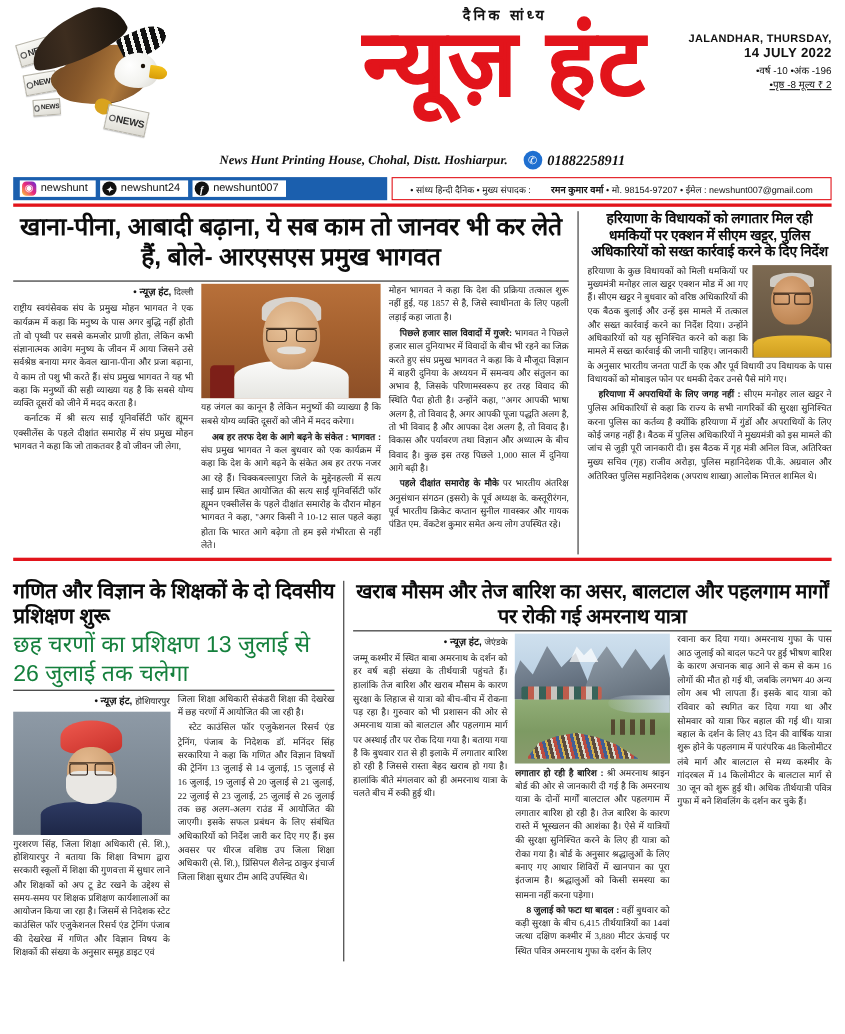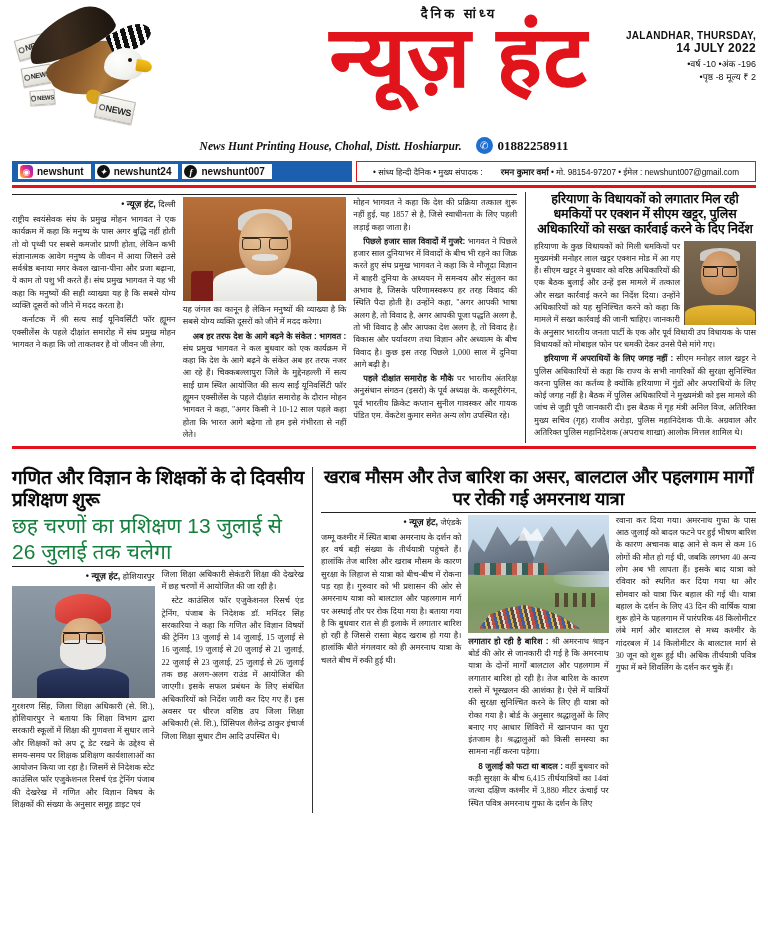--- a/index.html
+++ b/index.html
@@ -140,21 +140,21 @@
     position: absolute;
     right: 0; top: 30px;
     width: 160px;
     text-align: right;
     font-family: "Liberation Sans", sans-serif;
     color: #111;
   }
   .dateline .d1 { font-size: 10px; font-weight: bold; letter-spacing: .3px; }
   .dateline .d2 { font-size: 12px; font-weight: bold; letter-spacing: .3px; }
   .dateline .d3 { font-size: 9px; margin-top: 2px; }
-  .dateline .d4 { font-size: 9px; }
+  .dateline .d4 { font-size: 9px; text-decoration: underline; }
 
   .pressline {
     position: absolute;
     left: 0; right: 0; bottom: 6px;
     display: flex; align-items: center; justify-content: center;
     gap: 14px;
   }
   .press-txt {
     font-family: "Liberation Serif", serif;
     font-style: italic;
@@ -164,21 +164,21 @@
   }
   .phone-wrap { display: flex; align-items: center; gap: 5px; }
   .phone-ico {
     width: 17px; height: 17px; border-radius: 50%;
     background: #1f6fd0;
     display: flex; align-items: center; justify-content: center;
     color: #fff; font-size: 10px;
   }
   .phone-num {
     font-family: "Liberation Serif", serif;
-    font-weight: bold; font-size: 13px; color: #111;
+    font-style: italic; font-weight: bold; font-size: 13px; color: #111;
   }
 
   
   .socialbar {
     display: flex; align-items: stretch;
     height: 21px;
     margin-top: 1px;
   }
   .sb-left {
     flex: 0 0 340px;
@@ -189,21 +189,21 @@
   }
   .sb-chip {
     background: #fff;
     height: 15px;
     display: flex; align-items: center;
     padding: 0 7px 0 2px;
     gap: 4px;
   }
   .sb-chip span {
     font-family: "Liberation Sans", sans-serif;
-    font-weight: bold; font-size: 10px; color: #111;
+    font-weight: normal; font-size: 10px; color: #111;
   }
   .ic {
     width: 13px; height: 13px;
     display: flex; align-items: center; justify-content: center;
     font-size: 9px; color: #fff; flex: 0 0 13px;
   }
   .ic-ig { background: linear-gradient(45deg,#f9ce34,#ee2a7b,#6228d7); border-radius: 4px; }
   .ic-tw { background: #111; border-radius: 50%; color:#fff; }
   .ic-fb { background: #111; border-radius: 50%; color:#fff; font-weight:bold; }
   .sb-right {
@@ -476,20 +476,21 @@
     <div class="sb-right">
       <div class="ed"><span>• सांध्य हिन्दी दैनिक • मुख्य संपादक : </span><b>रमन कुमार वर्मा</b><span> • मो. 98154-97207 • ईमेल : newshunt007@gmail.com</span></div>
     </div>
   </div>
 
   <div class="rule-thick"></div>
 
   <div class="topwrap">
 
     <div class="top-left">
+      <div class="hl headline-main">खाना-पीना, आबादी बढ़ाना, ये सब काम तो जानवर भी कर लेते हैं, बोले- आरएसएस प्रमुख भागवत</div>
       <div class="rule-thin"></div>
 
       <div class="cols3">
         <div>
           <div class="byline"><span>• न्यूज़ हंट,</span> <em>दिल्ली</em></div>
           <div class="bt">
             <p class="noind">राष्ट्रीय स्वयंसेवक संघ के प्रमुख मोहन भागवत ने एक कार्यक्रम में कहा कि मनुष्य के पास अगर बुद्धि नहीं होती तो वो पृथ्वी पर सबसे कमजोर प्राणी होता, लेकिन कभी संज्ञानात्मक आवेग मनुष्य के जीवन में आया जिसने उसे सर्वश्रेष्ठ बनाया मगर केवल खाना-पीना और प्रजा बढ़ाना, ये काम तो पशु भी करते हैं। संघ प्रमुख भागवत ने यह भी कहा कि मनुष्यों की सही व्याख्या यह है कि सबसे योग्य व्यक्ति दूसरों को जीने में मदद करता है।</p>
             <p>कर्नाटक में श्री सत्य साईं यूनिवर्सिटी फॉर ह्यूमन एक्सीलेंस के पहले दीक्षांत समारोह में संघ प्रमुख मोहन भागवत ने कहा कि जो ताकतवर है वो जीवन जी लेगा,</p>
           </div>
         </div>

